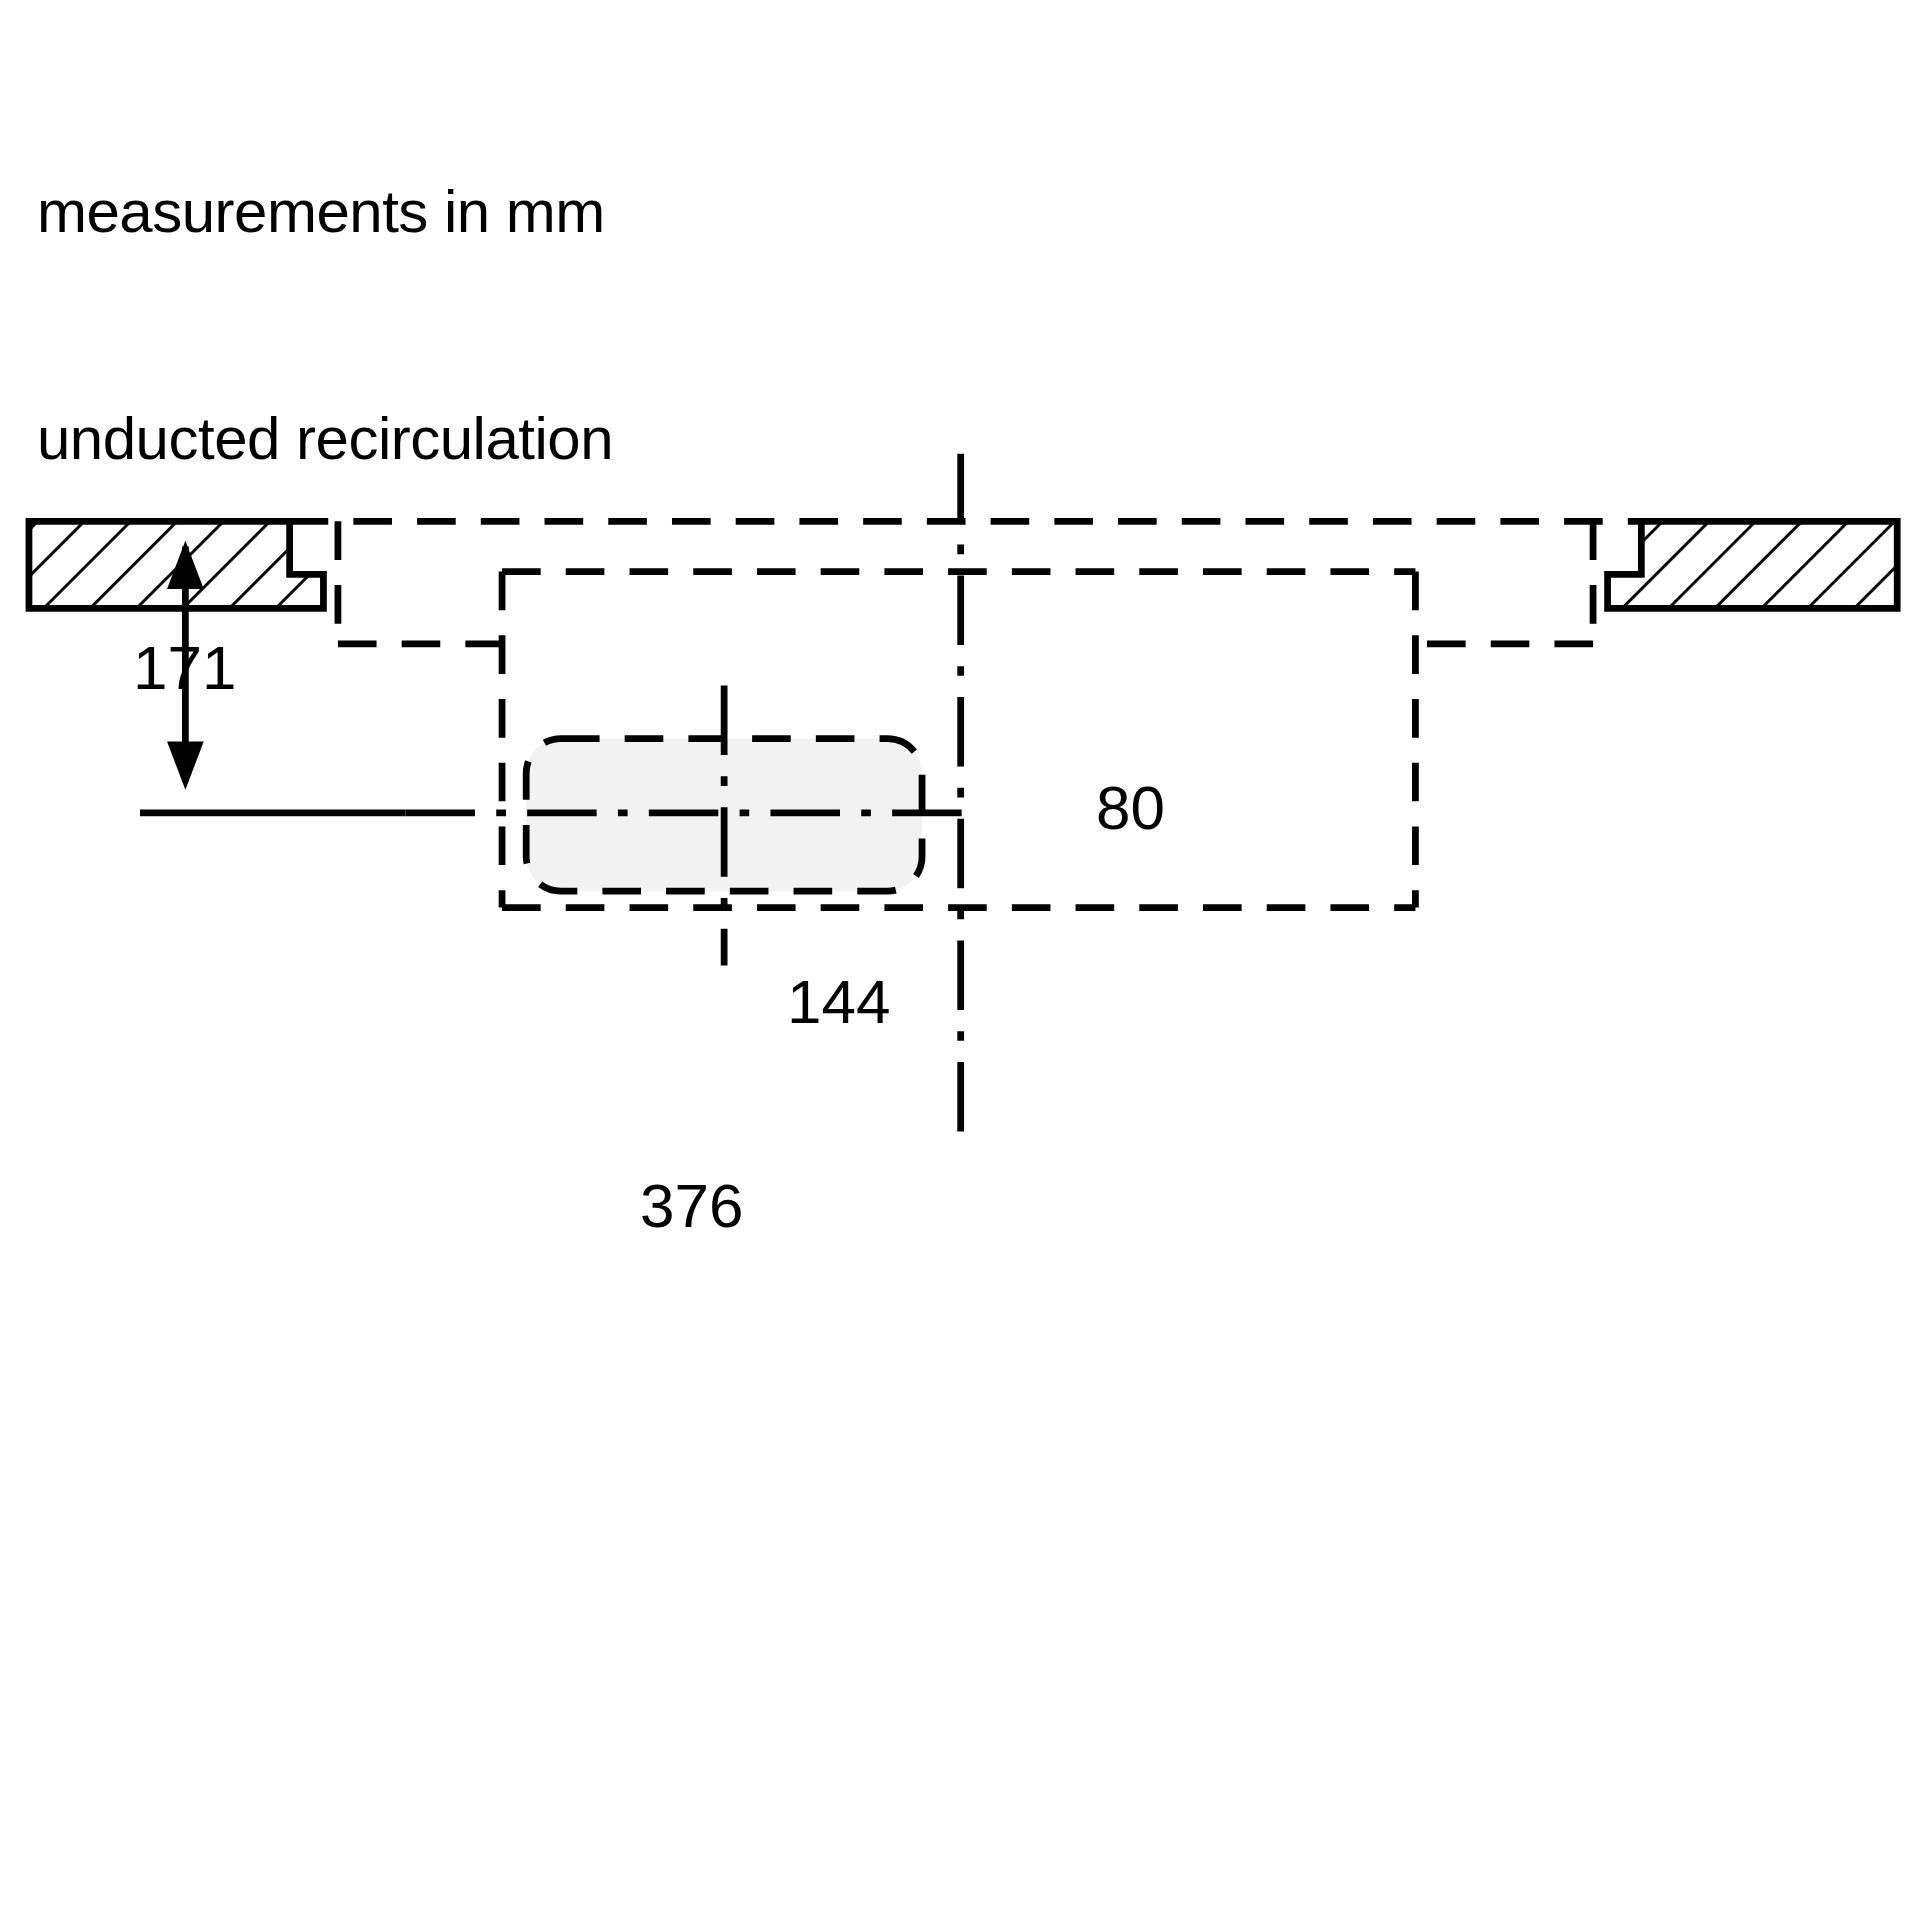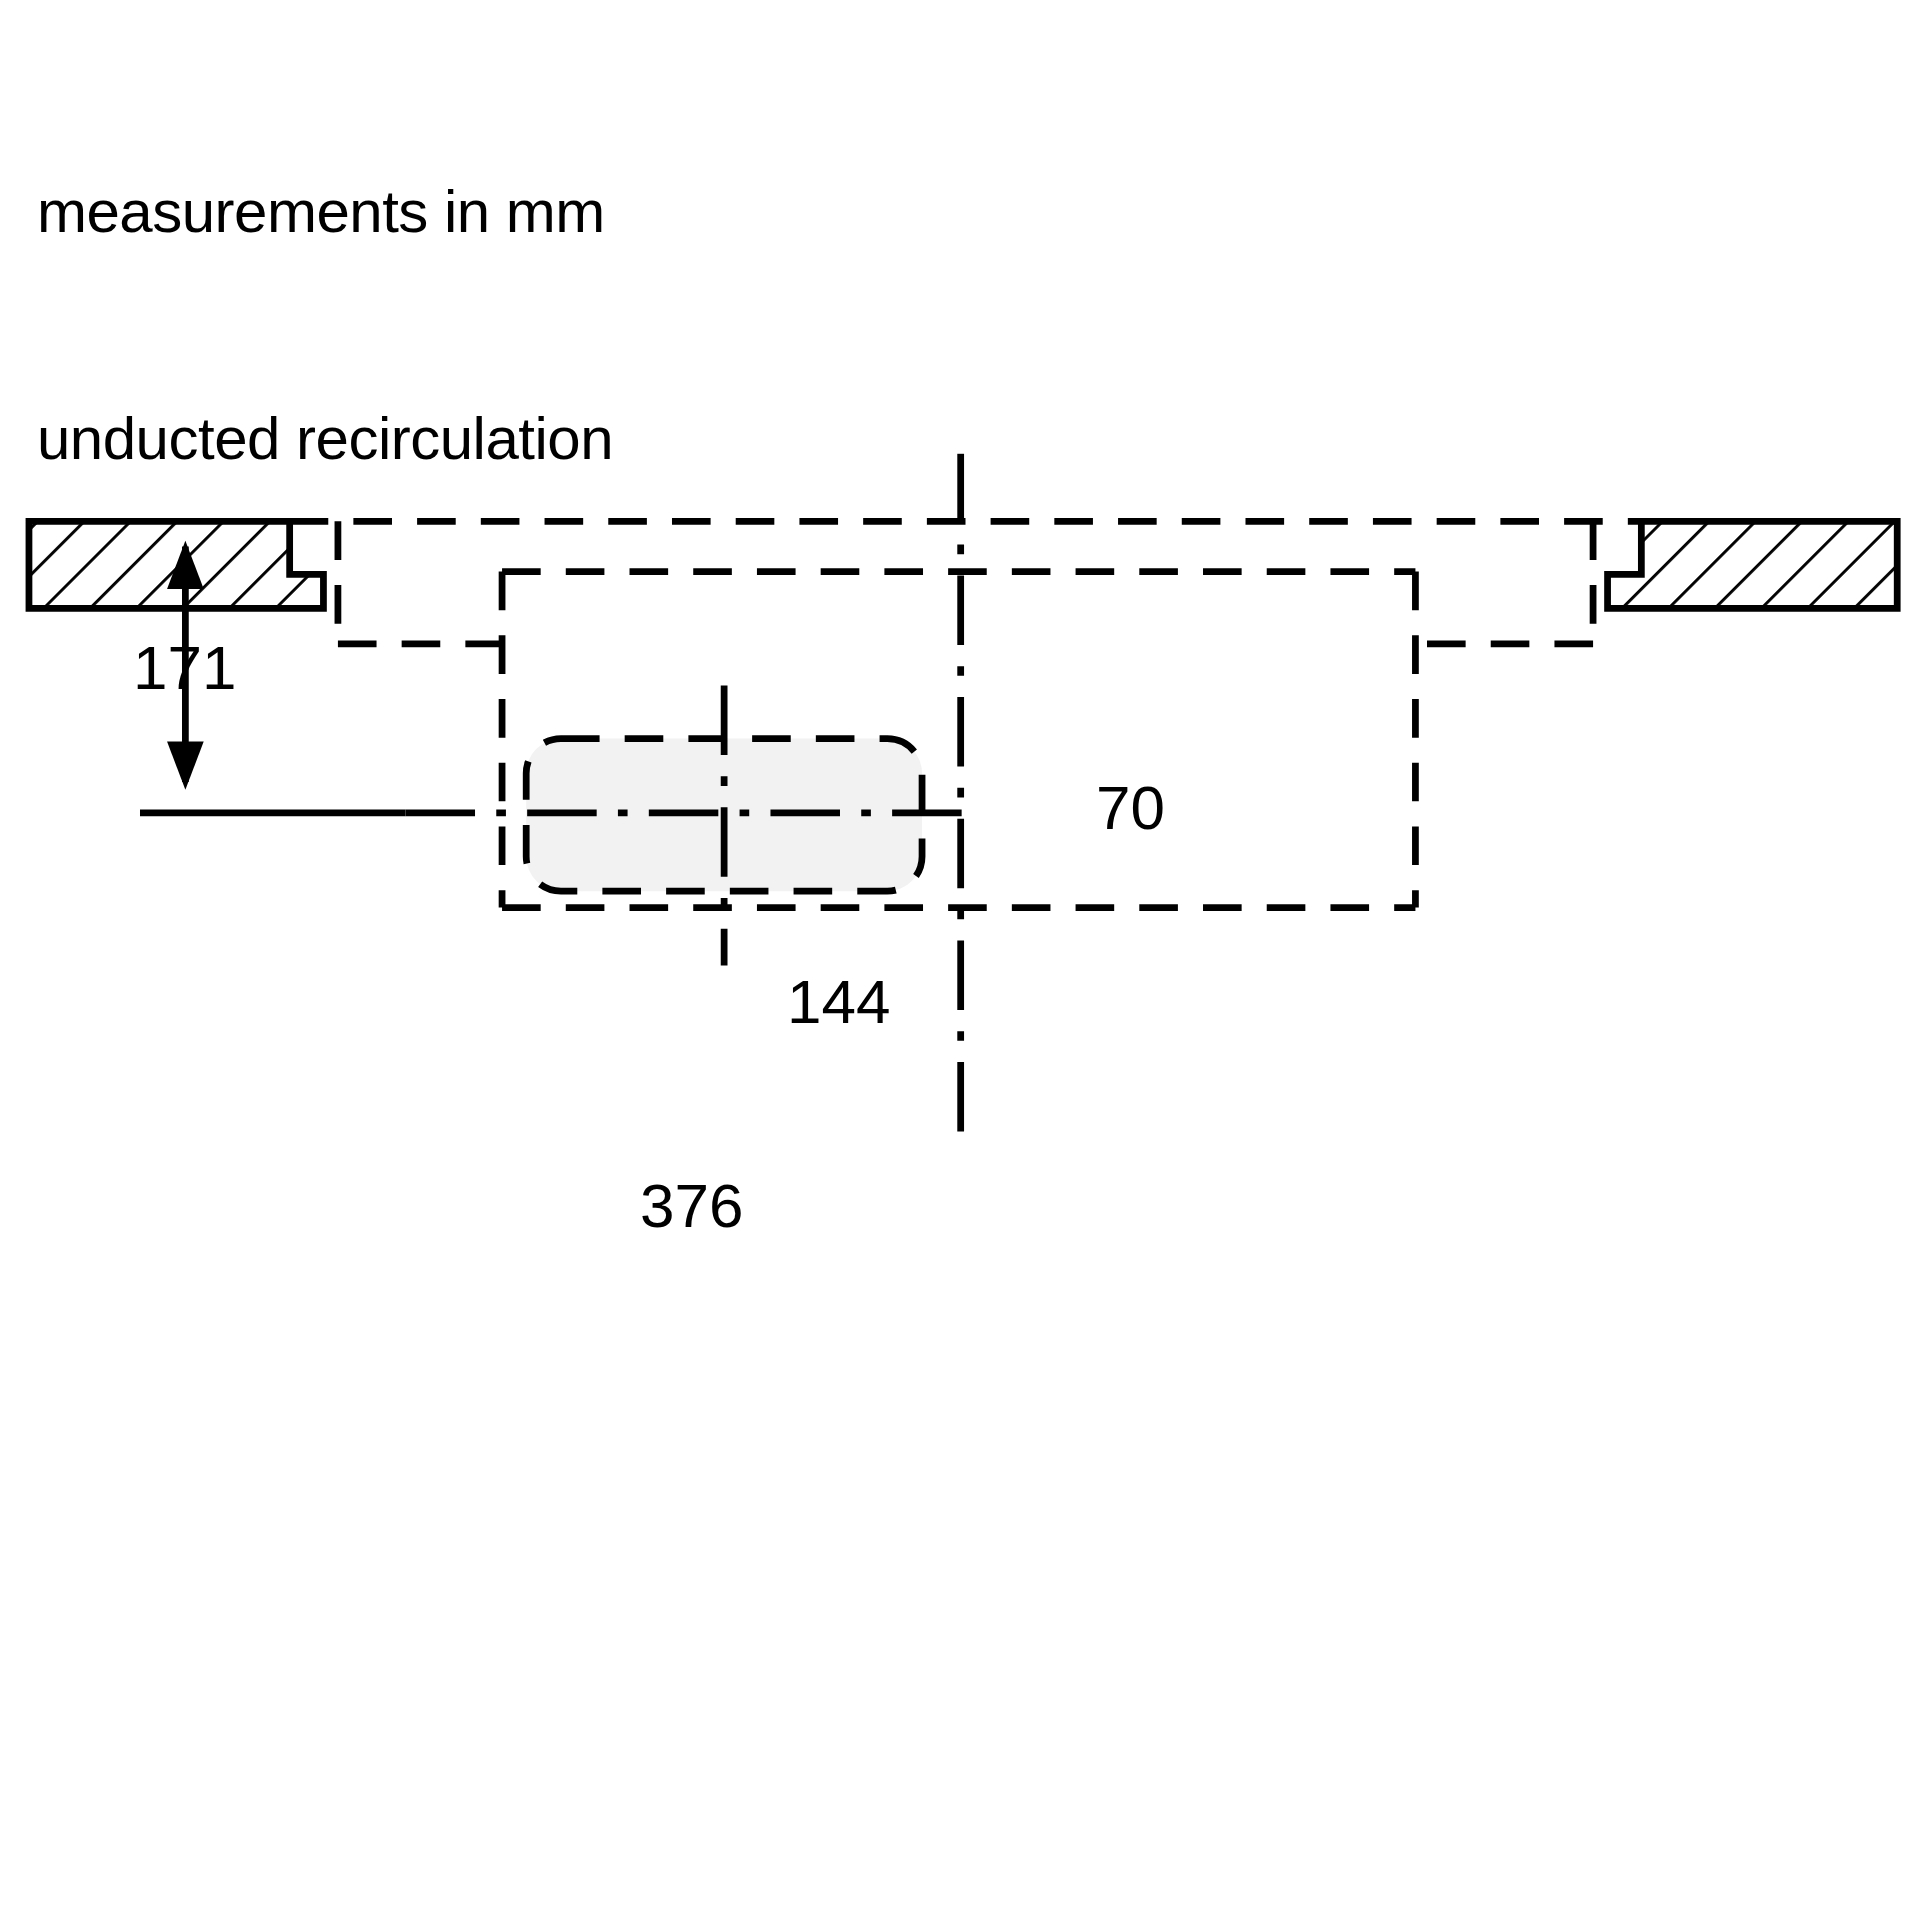--- a/index.html
+++ b/index.html
@@ -125,21 +125,21 @@
     
     <g fill="none" stroke="#000000" stroke-width="7">
       
       <path d="M 955,765 L 1125,765">
       <path d="M 955,923 L 1125,923">
       
       <path d="M 1085,770 L 1085,918">
       <path d="M 1085,762 L 1066,812 L 1104,812 Z" fill="#000000" stroke="none">
       <path d="M 1085,926 L 1066,876 L 1104,876 Z" fill="#000000" stroke="none">
     </path></path></path></path></path></g>
-    <div class="dimlabel" style="left:1096px; top:772px;">70</div>
+    <div class="dimlabel" style="left:1096px; top:772px;">80</div>
 
     
     <g fill="none" stroke="#000000" stroke-width="7">
       <path d="M 750,1000 L 750,1120">
       <path d="M 963,940 L 963,1120">
       <path d="M 758,1097 L 955,1097">
       <path d="M 750,1097 L 800,1078 L 800,1116 Z" fill="#000000" stroke="none">
       <path d="M 963,1097 L 913,1078 L 913,1116 Z" fill="#000000" stroke="none">
     </path></path></path></path></path></g>
     <div class="dimlabel" style="left:759px; top:966px;margin-left:28px;">144</div>

